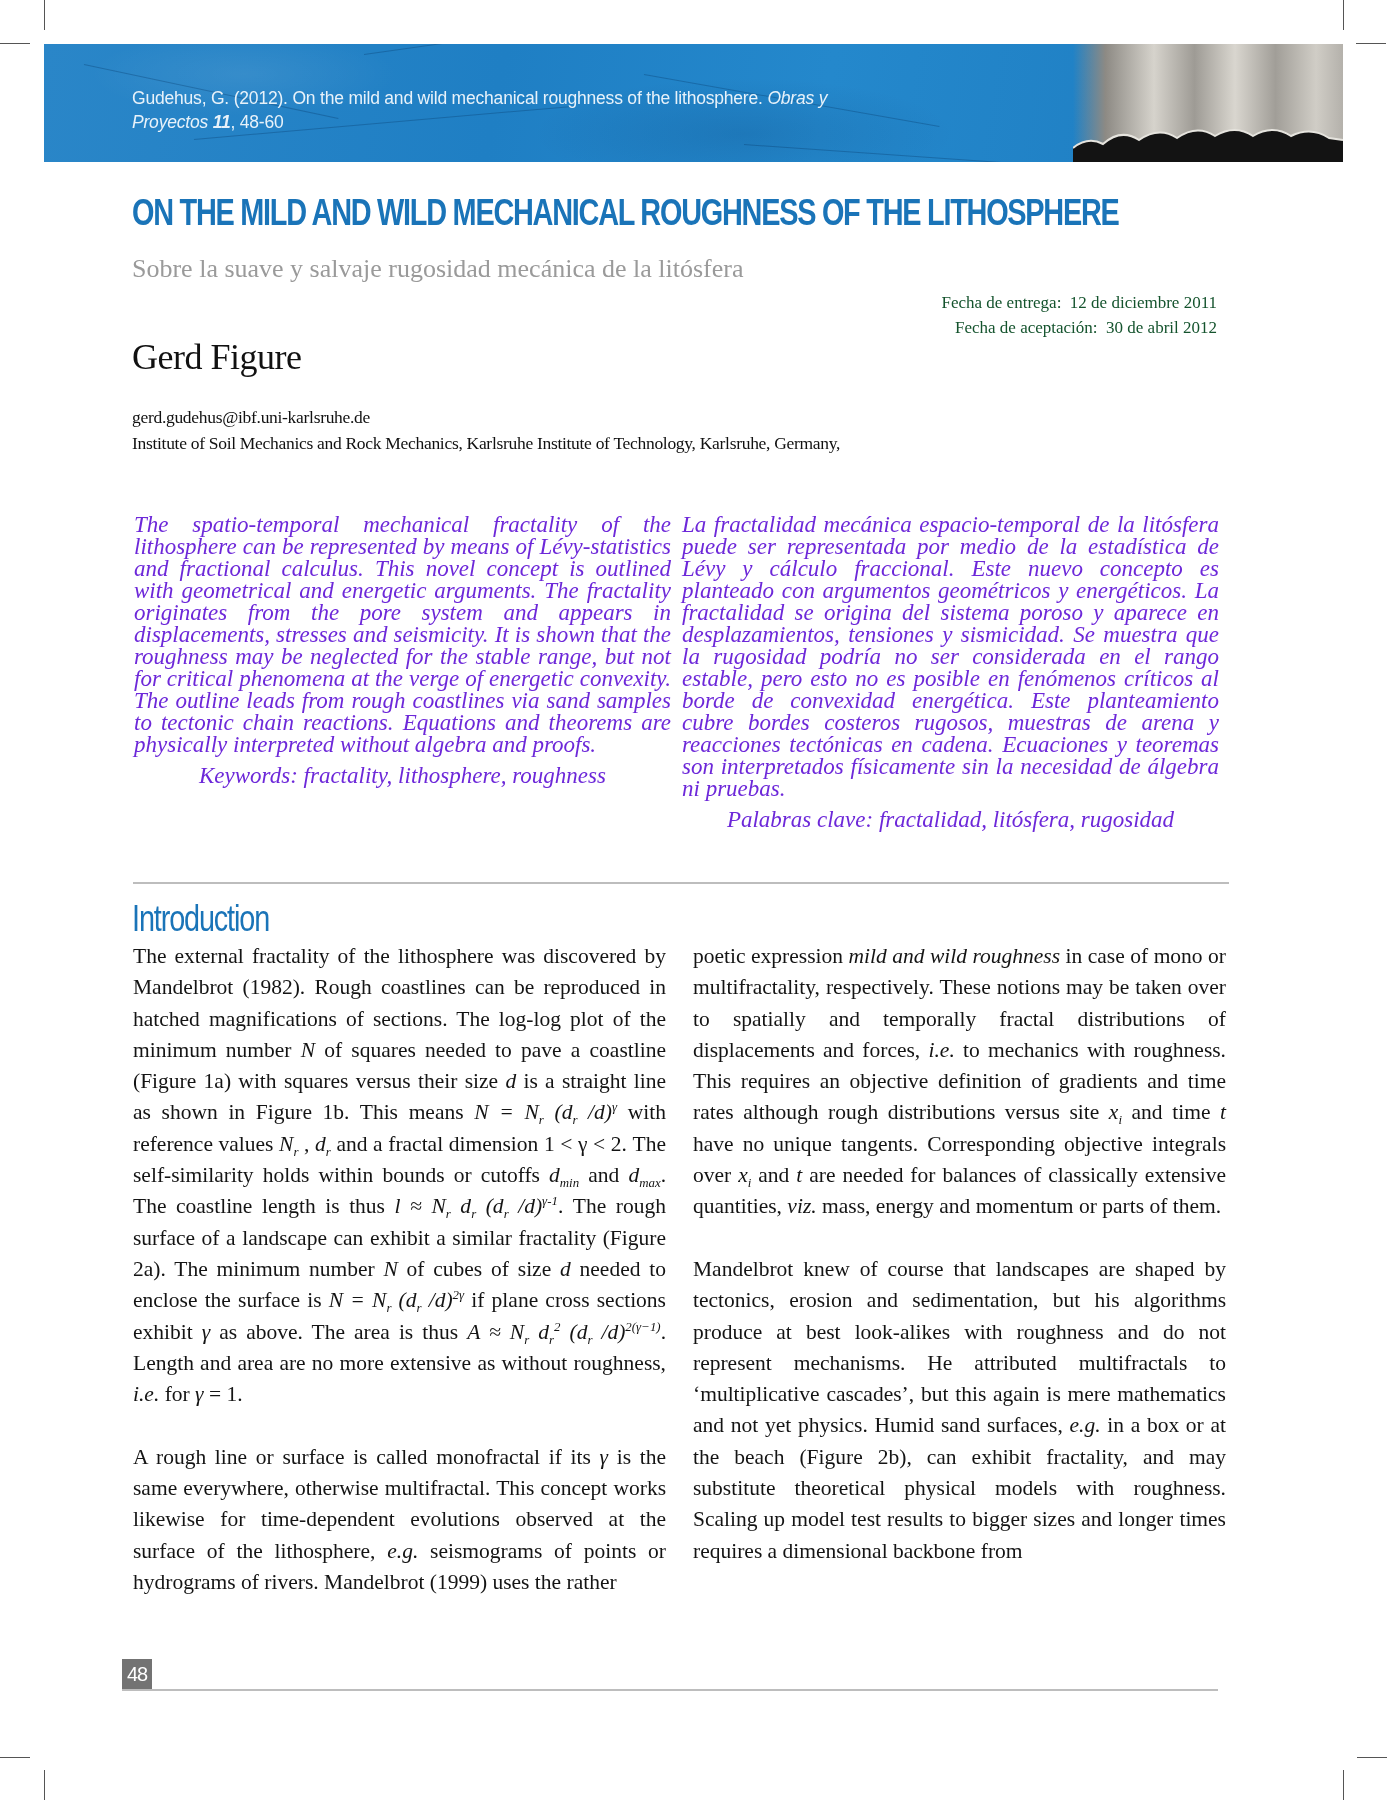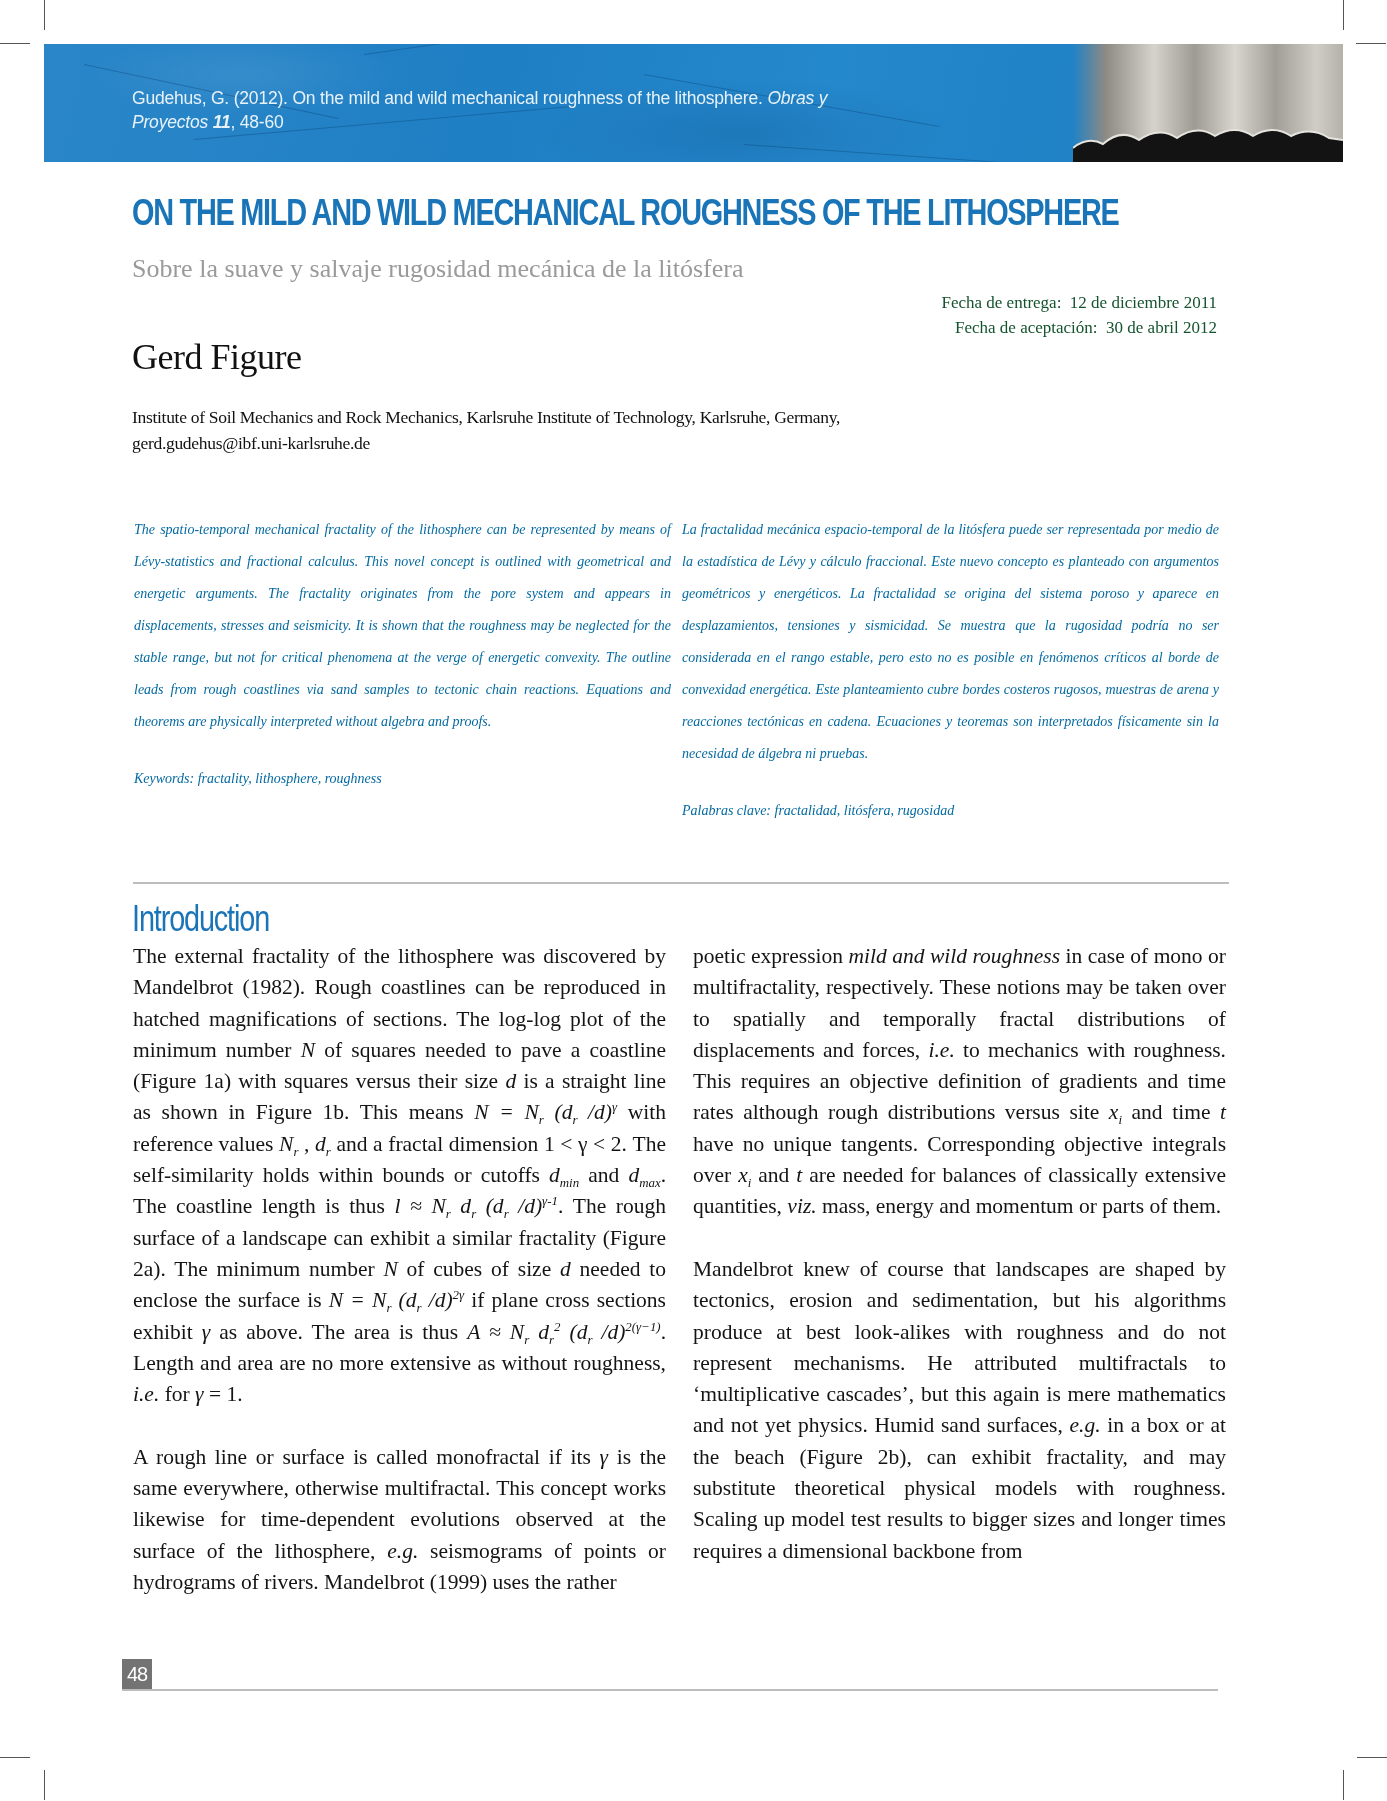--- a/index.html
+++ b/index.html
@@ -43,25 +43,25 @@
   }
   .subtitle {
     position: absolute; left: 132px; top: 254px;
     font-size: 26px; color: #9a9a9a; white-space: nowrap;
   }
   .dates { position: absolute; right: 170px; top: 290px; text-align: right; font-size: 17px; line-height: 25px; color: #14532d; }
   .author { position: absolute; left: 132px; top: 336px; font-size: 36px; color: #111; letter-spacing: -0.5px; }
   .affiliation { position: absolute; left: 132px; top: 404px; font-size: 17.5px; line-height: 26px; color: #111; letter-spacing: -0.3px; }
 
   
-  .abstract { position: absolute; top: 514px; width: 537px; font-style: italic; font-size: 14px; line-height: 32px; text-align: justify; color: #0369a1; }
+  .abstract { position: absolute; top: 514px; width: 537px; font-style: italic; font-size: 23px; line-height: 22px; text-align: justify; color: #6d28d9; }
   .abstract.en { left: 134px; }
   .abstract.es { left: 682px; }
   .abstract p { margin: 0; }
-  .abstract .kw { margin-top: 25px; text-align: left; }
+  .abstract .kw { margin-top: 9px; text-align: center; }
 
   .rule { position: absolute; height: 2px; background: #bdbdbd; }
 
   .section-head {
     position: absolute; left: 132px; top: 898px;
     font-family: "Liberation Sans", sans-serif; font-size: 36px; color: #1a74b8;
     letter-spacing: -1.4px; transform: scaleX(0.8); transform-origin: left top;
   }
 
   .col { position: absolute; width: 533px; font-size: 21.5px; line-height: 31.3px; text-align: justify; color: #141414; }
@@ -112,22 +112,22 @@
 </div>
 
 <div class="title">ON THE MILD AND WILD MECHANICAL ROUGHNESS OF THE LITHOSPHERE</div>
 <div class="subtitle">Sobre la suave y salvaje rugosidad mecánica de la litósfera</div>
 <div class="dates">
   <div style="white-space:pre;">Fecha de entrega:  12 de diciembre 2011</div>
   <div style="white-space:pre;">Fecha de aceptación:  30 de abril 2012</div>
 </div>
 <div class="author">Gerd Figure</div>
 <div class="affiliation">
+  <div>gerd.gudehus@ibf.uni-karlsruhe.de</div>
   <div>Institute of Soil Mechanics and Rock Mechanics, Karlsruhe Institute of Technology, Karlsruhe, Germany,</div>
-  <div>gerd.gudehus@ibf.uni-karlsruhe.de</div>
 </div>
 
 <div class="abstract en">
   <p>The spatio-temporal mechanical fractality of the lithosphere can be represented by means of Lévy-statistics and fractional calculus. This novel concept is outlined with geometrical and energetic arguments. The fractality originates from the pore system and appears in displacements, stresses and seismicity. It is shown that the roughness may be neglected for the stable range, but not for critical phenomena at the verge of energetic convexity. The outline leads from rough coastlines via sand samples to tectonic chain reactions. Equations and theorems are physically interpreted without algebra and proofs.</p>
   <p class="kw">Keywords: fractality, lithosphere, roughness</p>
 </div>
 <div class="abstract es">
   <p>La fractalidad mecánica espacio-temporal de la litósfera puede ser representada por medio de la estadística de Lévy y cálculo fraccional. Este nuevo concepto es planteado con argumentos geométricos y energéticos. La fractalidad se origina del sistema poroso y aparece en desplazamientos, tensiones y sismicidad. Se muestra que la rugosidad podría no ser considerada en el rango estable, pero esto no es posible en fenómenos críticos al borde de convexidad energética. Este planteamiento cubre bordes costeros rugosos, muestras de arena y reacciones tectónicas en cadena. Ecuaciones y teoremas son interpretados físicamente sin la necesidad de álgebra ni pruebas.</p>
   <p class="kw">Palabras clave: fractalidad, litósfera, rugosidad</p>
 </div>

